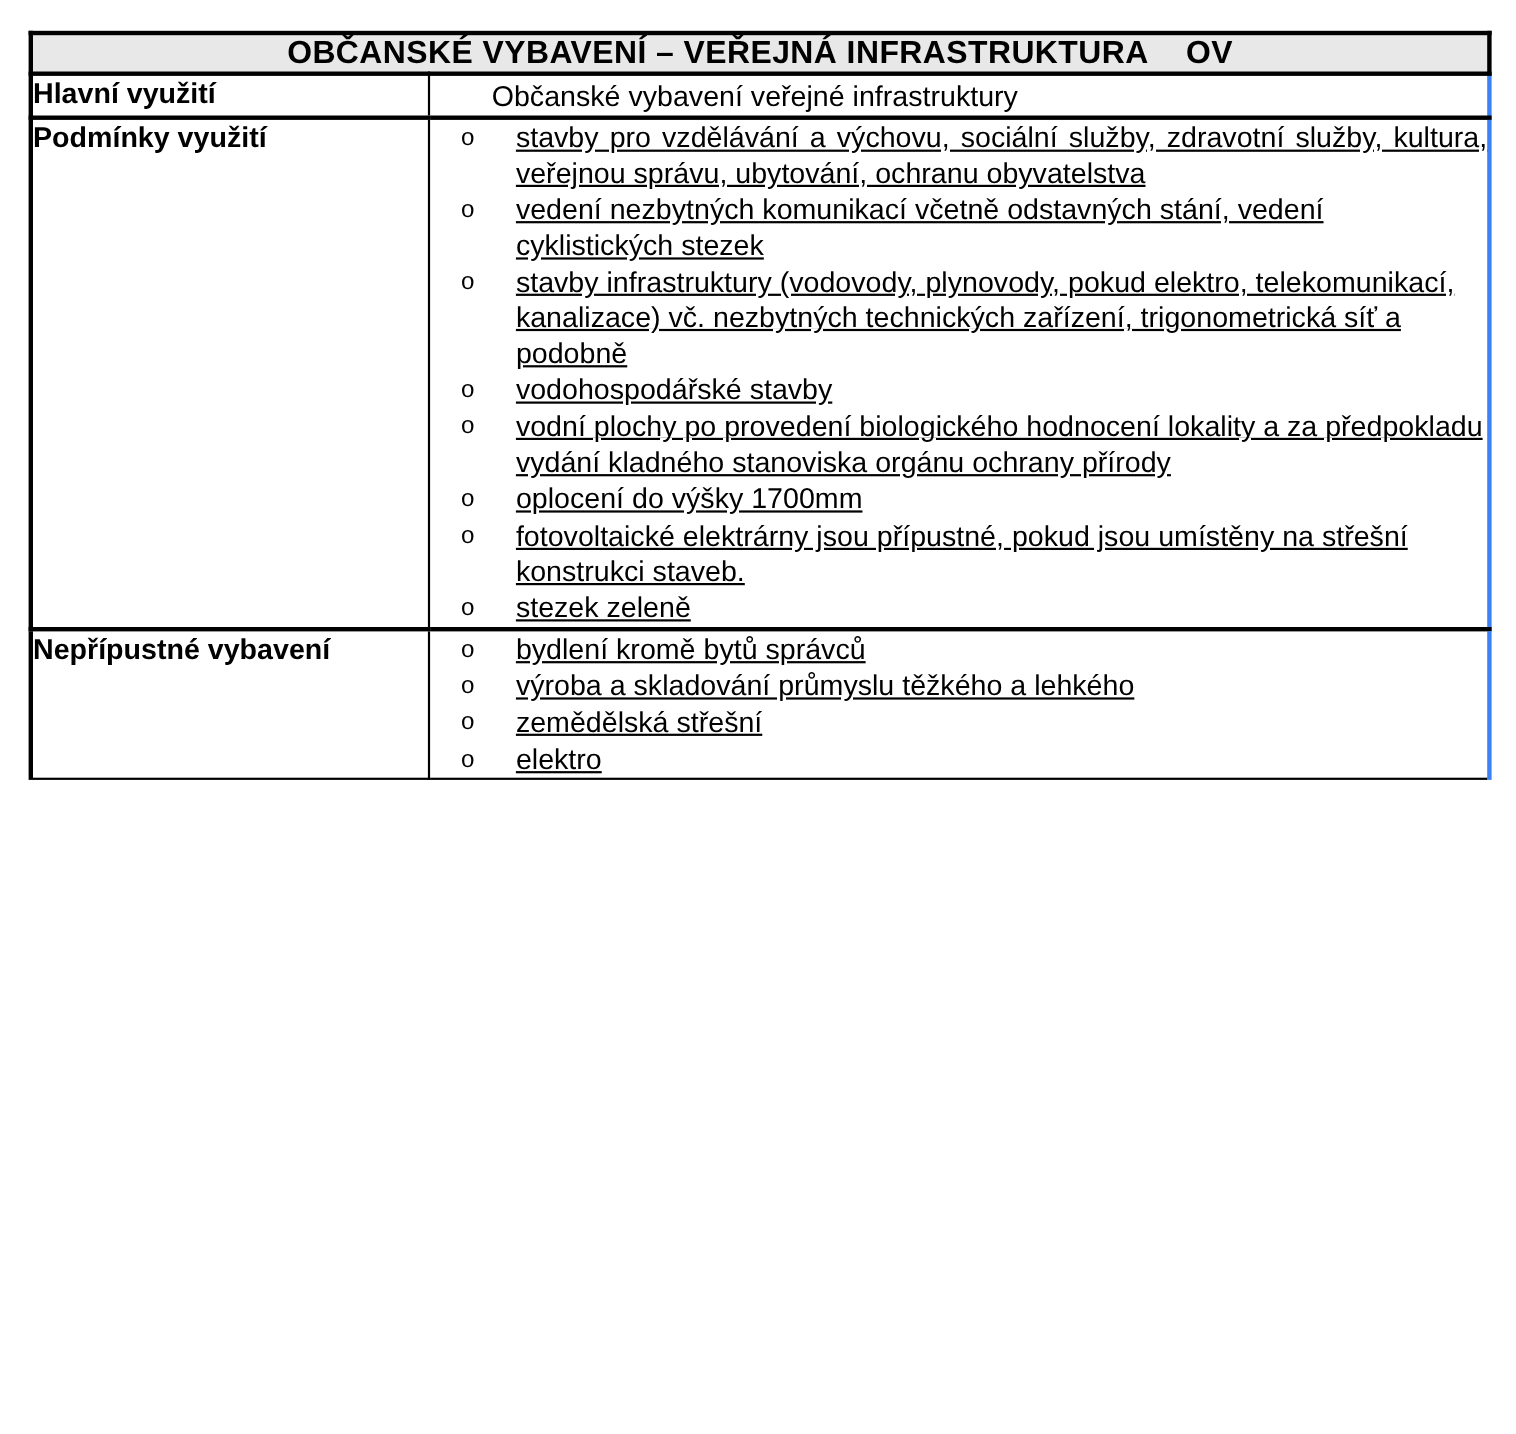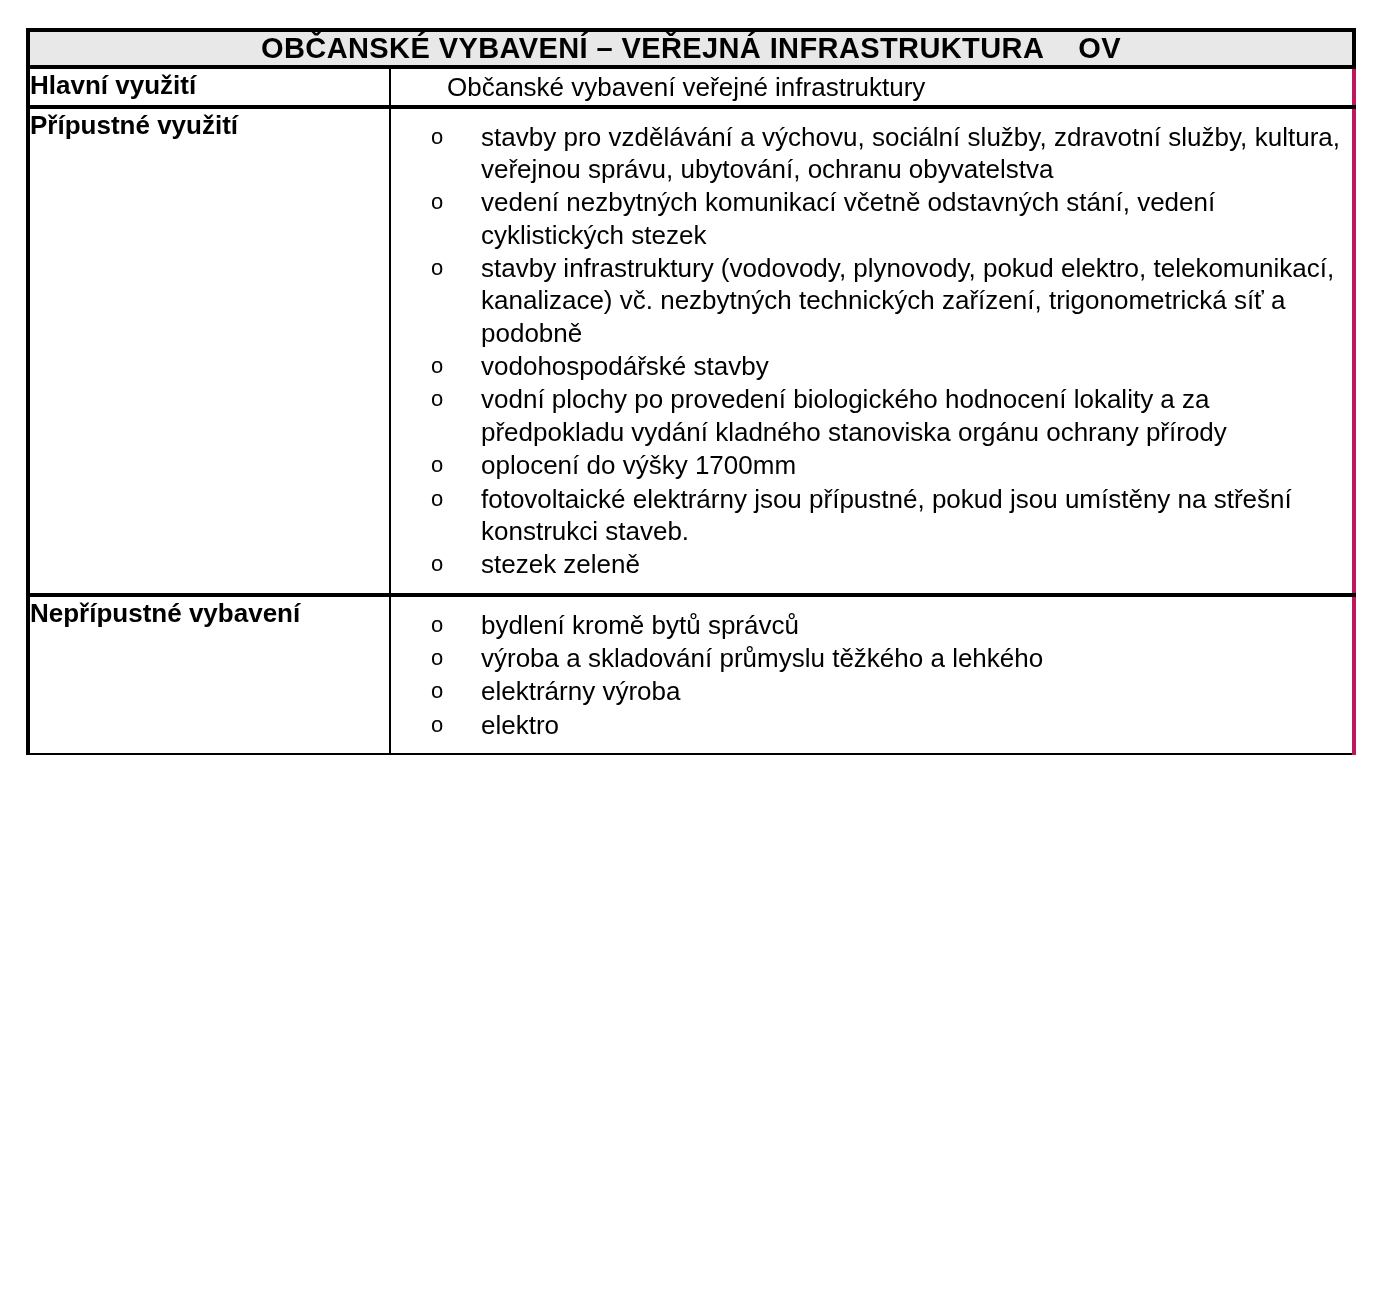--- a/index.html
+++ b/index.html
@@ -48,40 +48,41 @@
     border-left: 4px solid #000000;
     border-right: 2px solid #000000;
     border-bottom: 2px solid #000000;
     font-weight: bold;
     font-size: 26px;
     padding: 14px 8px 14px 14px;
     line-height: 1.28;
     margin-left: 20px;
   }
   .val-cell {
-    border-right: 4px solid #be185d;
+    border-right: 4px solid #3b82f6;
     border-bottom: 2px solid #000000;
     font-size: 26px;
     padding: 14px 10px 14px 18px;
     line-height: 1.28;
   }
   tr.row-main .lbl-cell,
   tr.row-main .val-cell { border-bottom-width: 4px; }
   tr.row-last .lbl-cell,
   tr.row-last .val-cell { border-bottom: 4px solid #000000; }
 
   .plain-text {
     padding-left: 56px;
     padding-top: 2px;
   }
 
   ul.olist {
     list-style: none;
-    margin: 12px;
+    margin: 0;
     padding: 0;
+    text-decoration: underline;
   }
   ul.olist > li {
     position: relative;
     padding-left: 78px;
     margin: 0 0 1px 0;
     line-height: 1.245;
   }
   ul.olist > li::before {
     content: "o";
     position: absolute;
@@ -114,42 +115,42 @@
       </tr>
 
       <tr class="row-main">
         <td class="lbl-cell">Hlavní využití</td>
         <td class="val-cell">
           <div class="plain-text">Občanské vybavení veřejné infrastruktury</div>
         </td>
       </tr>
 
       <tr class="row-main">
-        <td class="lbl-cell">Přípustné využití</td>
+        <td class="lbl-cell">Podmínky využití</td>
         <td class="val-cell tall-pad">
           <ul class="olist">
             <li class="justify"><span>stavby pro vzdělávání a výchovu, sociální služby, zdravotní služby, kultura, veřejnou správu, ubytování,  ochranu obyvatelstva</span></li>
             <li><span>vedení nezbytných komunikací včetně odstavných stání, vedení cyklistických stezek</span></li>
             <li><span>stavby infrastruktury (vodovody, plynovody, pokud elektro, telekomunikací, kanalizace) vč. nezbytných technických zařízení, trigonometrická síť a podobně</span></li>
             <li><span>vodohospodářské stavby</span></li>
             <li><span>vodní plochy po provedení biologického hodnocení lokality a za předpokladu vydání kladného stanoviska orgánu ochrany přírody</span></li>
             <li><span>oplocení do výšky 1700mm</span></li>
             <li><span>fotovoltaické elektrárny jsou přípustné, pokud jsou umístěny na střešní konstrukci staveb.</span></li>
             <li><span>stezek zeleně</span></li>
           </ul>
         </td>
       </tr>
 
       <tr>
         <td class="lbl-cell">Nepřípustné vybavení</td>
         <td class="val-cell">
           <ul class="olist">
             <li><span>bydlení kromě bytů správců</span></li>
             <li><span>výroba a skladování průmyslu těžkého a lehkého</span></li>
-            <li><span>elektrárny výroba</span></li>
+            <li><span>zemědělská střešní</span></li>
             <li><span>elektro</span></li>
           </ul>
         </td>
       </tr>
 
     </tbody>
   </table>
 </div>
 
 </body></html>

